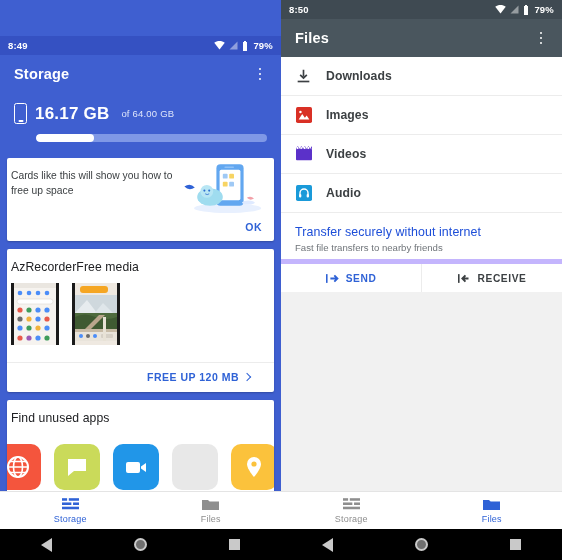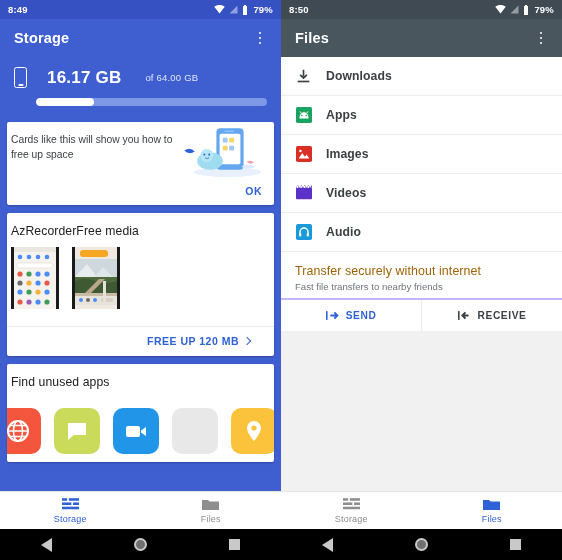--- a/index.html
+++ b/index.html
@@ -7,41 +7,41 @@
   body { font-family:"Liberation Sans", sans-serif; -webkit-font-smoothing:antialiased; }
 
   .screens { display:flex; width:562px; height:560px; }
   .panel { width:281px; height:560px; position:relative; display:flex; flex-direction:column; overflow:hidden; }
   .panel.left  { background:#3f5fd0; }
   .panel.right { background:#ffffff; }
 
   
   .statusbar { height:19px; flex:0 0 19px; display:flex; align-items:center;
                padding:0 8px; color:#ffffff; font-size:9.5px; font-weight:bold; letter-spacing:.2px; }
-  .statusbar.blue { background:#3551c2; }
+  .statusbar.blue { background:#3551c2;margin-top:36px; }
   .statusbar.slate{ background:#3f4a52; }
   .sb-spacer { flex:1; }
   .sb-icons { display:flex; align-items:center; gap:4px; }
   .ico-wifi { width:11px; height:9px; }
   .ico-sig  { width:9px; height:9px; opacity:.45; }
   .ico-batt { width:6px; height:10px; }
   .sb-pct { font-size:9.5px; font-weight:bold; margin-left:1px; }
 
   
   .appbar { height:38px; flex:0 0 38px; display:flex; align-items:center; padding:0 14px; color:#fff; }
   .appbar.blue  { background:#3f5fd0; }
   .appbar.slate { background:#4a565e; }
   .appbar-title { font-size:14.5px; font-weight:bold; letter-spacing:.2px; }
   .appbar-spacer { flex:1; }
   .kebab { width:14px; height:18px; display:flex; flex-direction:column; justify-content:center; align-items:center; gap:2.5px; cursor:pointer; }
   .kebab i { display:block; width:2.6px; height:2.6px; border-radius:50%; background:#fff; }
 
   
   .storage-head { background:#3f5fd0; padding:10px 14px 16px 14px; flex:0 0 auto; }
-  .storage-row { display:flex; align-items:center; gap:20px; margin-bottom:10px; }
+  .storage-row { display:flex; align-items:center; gap:8px; margin-bottom:10px; }
   .phone-ico { width:13px; height:21px; border:1.6px solid #fff; border-radius:2.5px; position:relative; flex:0 0 13px; }
   .phone-ico::after{ content:""; position:absolute; left:50%; transform:translateX(-50%); bottom:1.5px; width:5px; height:1.3px; background:#fff; border-radius:1px; }
   .used { color:#fff; font-size:17px; font-weight:bold; letter-spacing:.2px; }
   .of   { color:#dfe6fb; font-size:9.5px; margin-left:4px; letter-spacing:.2px; }
   .track { height:8px; border-radius:5px; background:#7f98e6; overflow:hidden; margin-left:22px; }
   .fill  { height:100%; border-radius:5px; background:#ffffff; }
 
   
   .cards { flex:1; background:#3f5fd0; padding:0 7px; overflow:hidden; }
   .card { background:#fff; border-radius:2px; margin-bottom:8px; box-shadow:0 1px 2px rgba(0,0,0,.22); overflow:hidden; }
@@ -67,23 +67,23 @@
   .app-ico { width:46px; height:46px; border-radius:10px; flex:0 0 46px; display:flex; align-items:center; justify-content:center; }
 
   
   .filelist { flex:0 0 auto; background:#fff;font-weight:bold; }
   .file-row { height:39px; display:flex; align-items:center; gap:14px; padding:0 14px;
               border-bottom:1px solid #ececec; cursor:pointer; }
   .file-row .fi { width:17px; height:17px; flex:0 0 17px; display:flex; align-items:center; justify-content:center; }
   .file-label { font-size:12.2px; color:#3c4043; letter-spacing:.1px; }
 
   .transfer { padding:12px 14px 6px 14px; background:#fff; }
-  .tr-title { font-size:12.4px; color:#a16207; letter-spacing:.1px; }
+  .tr-title { font-size:12.4px; color:#1d4ed8; letter-spacing:.1px; }
   .tr-sub   { font-size:9.6px; color:#70757a; margin-top:3px; }
-  .tr-actions { display:flex; border-top:2px solid #c4b5fd; background:#fff; height:33px; }
+  .tr-actions { display:flex; border-top:5px solid #c4b5fd; background:#fff; height:33px; }
   .tr-btn { flex:1; display:flex; align-items:center; justify-content:center; gap:6px; cursor:pointer; font-size:10.2px; font-weight:bold; letter-spacing:.6px; }
   .tr-btn.send { color:#2f62d6; border-right:1px solid #ececec; }
   .tr-btn.recv { color:#3c4043; }
   .rest { flex:1; background:#f1f1f1; }
 
   
   .bottomnav { height:38px; flex:0 0 38px; background:#fff; display:flex;
                border-top:1px solid #e4e4e4; }
   .nav-item { flex:1; display:flex; flex-direction:column; align-items:center; justify-content:center; gap:2px; cursor:pointer; }
   .nav-label { font-size:9px; letter-spacing:.2px; }
@@ -335,32 +335,20 @@
       <div class="file-row">
         <span class="fi">
           <svg width="15" height="15" viewBox="0 0 18 18">
               <path d="M9 1v8M5 7l4 4 4-4" stroke="#3c4043" stroke-width="2" fill="none"></path>
               <rect x="2" y="14" width="14" height="2" fill="#3c4043"></rect>
             </svg>
         </span>
         <span class="file-label">Downloads</span>
       </div>
 
-      <div class="file-row">
-        <span class="fi">
-          <svg width="16" height="16" viewBox="0 0 18 18">
-              <rect width="18" height="18" rx="2" fill="#1aa260"></rect>
-              <path d="M4 11a5 5 0 0 1 10 0v2H4v-2z" fill="#fff"></path>
-              <circle cx="6.5" cy="9.5" r=".9" fill="#1aa260"></circle>
-              <circle cx="11.5" cy="9.5" r=".9" fill="#1aa260"></circle>
-              <path d="M4.5 5l1.5 2M13.5 5L12 7" stroke="#fff" stroke-width="1"></path>
-            </svg>
-        </span>
-        <span class="file-label">Apps</span>
-      </div>
 
       <div class="file-row">
         <span class="fi">
           <svg width="16" height="16" viewBox="0 0 18 18">
               <rect width="18" height="18" rx="2" fill="#d93025"></rect>
               <path d="M3 14l4-6 3 4 2-2.5L15 14H3z" fill="#fff"></path>
               <circle cx="5" cy="5.5" r="1.4" fill="#fff"></circle>
             </svg>
         </span>
         <span class="file-label">Images</span>

